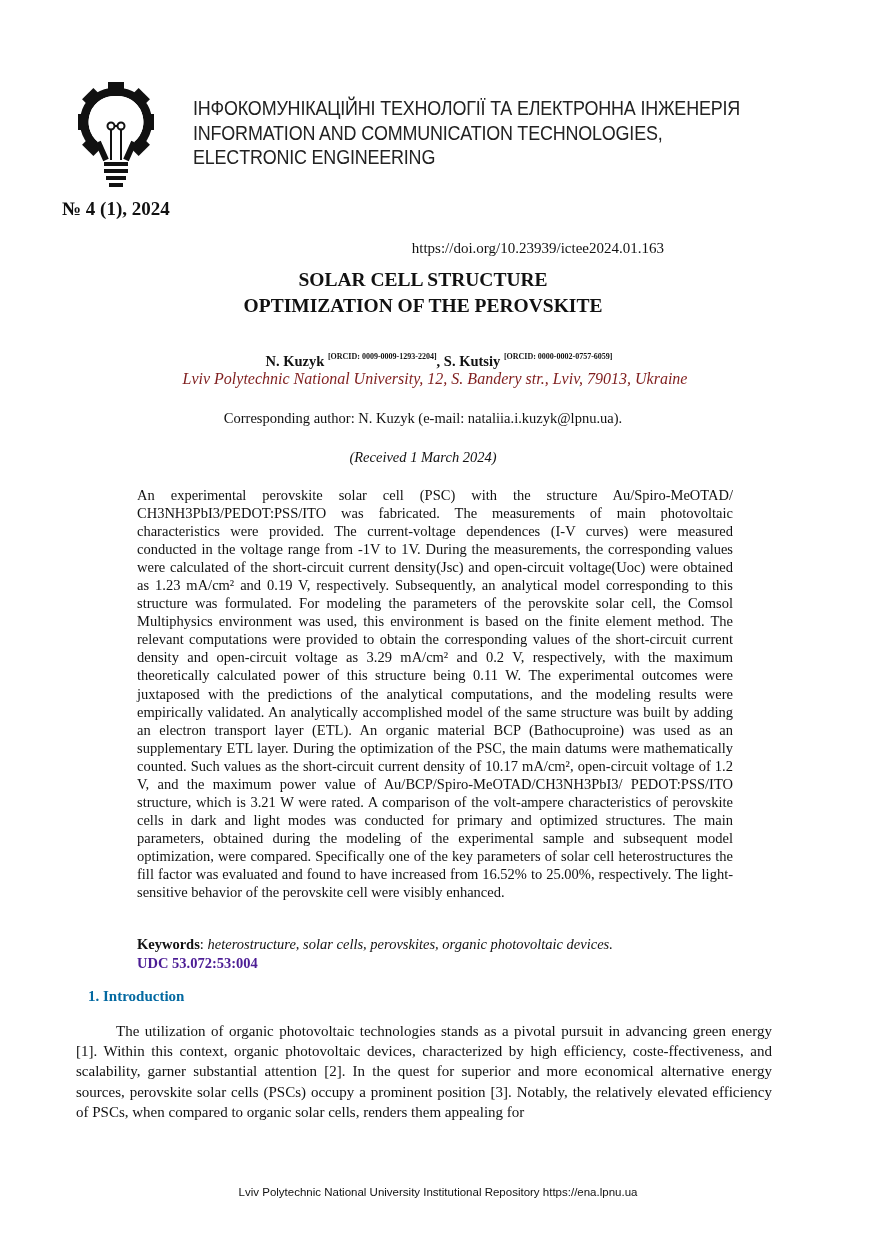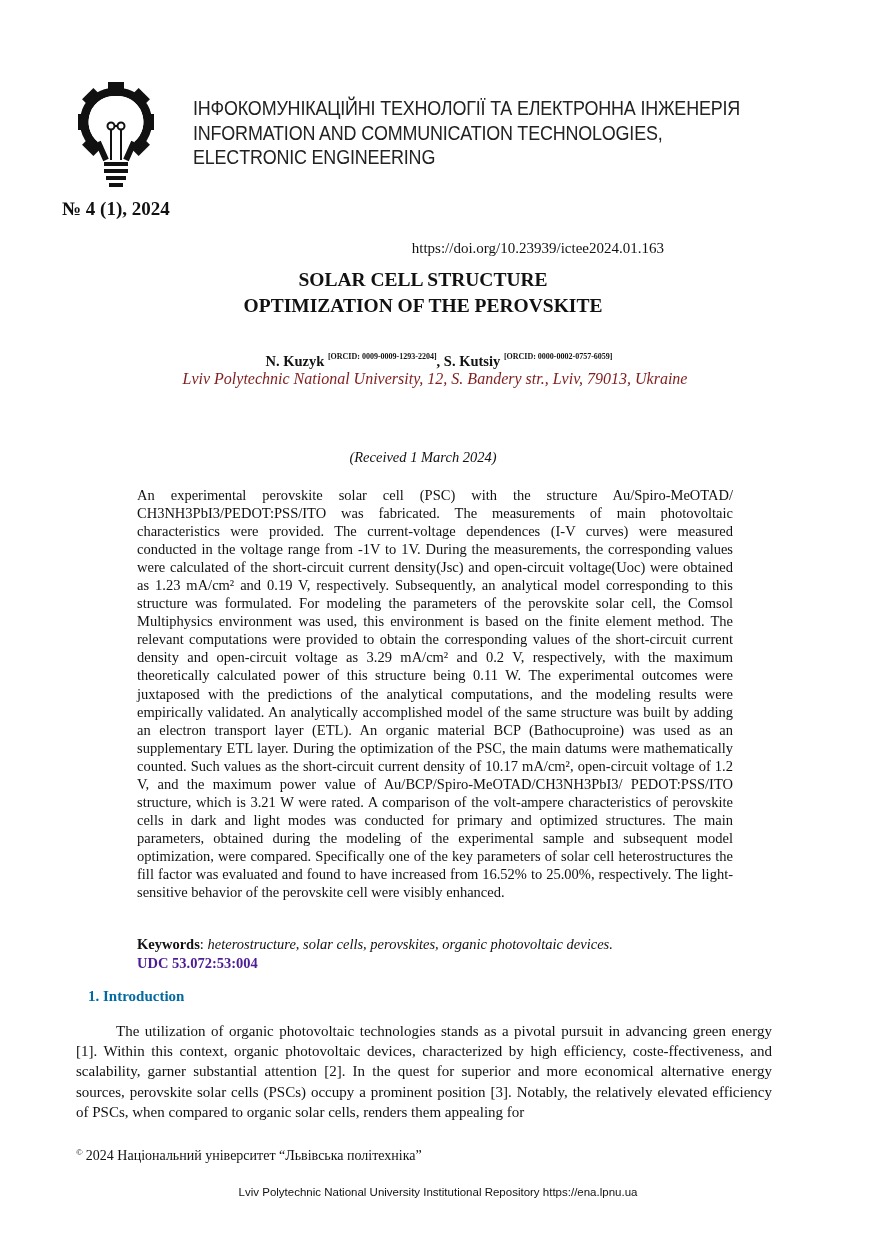--- a/index.html
+++ b/index.html
@@ -246,34 +246,32 @@
   </div>
 
   <div class="authors">
     <span>N. Kuzyk</span>
     <sup>[ORCID: 0009-0009-1293-2204]</sup><span>, </span><span>S. Kutsiy</span>
     <sup>[ORCID: 0000-0002-0757-6059]</sup>
   </div>
 
   <div class="affiliation">Lviv Polytechnic National University, 12, S. Bandery str., Lviv, 79013, Ukraine</div>
 
+  <div class="corresponding">Corresponding author: N. Kuzyk (e-mail: nataliia.i.kuzyk@lpnu.ua).</div>
 
   <div class="received">(Received 1 March 2024)</div>
 
   <p class="abstract">An experimental perovskite solar cell (PSC) with the structure Au/Spiro-MeOTAD/ CH3NH3PbI3/PEDOT:PSS/ITO was fabricated. The measurements of main photovoltaic characteristics were provided. The current-voltage dependences (I-V curves) were measured conducted in the voltage range from -1V to 1V. During the measurements, the corresponding values were calculated of the short-circuit current density(Jsc) and open-circuit voltage(Uoc) were obtained as 1.23 mA/cm² and 0.19 V, respectively. Subsequently, an analytical model corresponding to this structure was formulated. For modeling the parameters of the perovskite solar cell, the Comsol Multiphysics environment was used, this environment is based on the finite element method. The relevant computations were provided to obtain the corresponding values of the short-circuit current density and open-circuit voltage as 3.29 mA/cm² and 0.2 V, respectively, with the maximum theoretically calculated power of this structure being 0.11 W. The experimental outcomes were juxtaposed with the predictions of the analytical computations, and the modeling results were empirically validated. An analytically accomplished model of the same structure was built by adding an electron transport layer (ETL). An organic material BCP (Bathocuproine) was used as an supplementary ETL layer. During the optimization of the PSC, the main datums were mathematically counted. Such values as the short-circuit current density of 10.17 mA/cm², open-circuit voltage of 1.2 V, and the maximum power value of Au/BCP/Spiro-MeOTAD/CH3NH3PbI3/ PEDOT:PSS/ITO structure, which is 3.21 W were rated. A comparison of the volt-ampere characteristics of perovskite cells in dark and light modes was conducted for primary and optimized structures. The main parameters, obtained during the modeling of the experimental sample and subsequent model optimization, were compared. Specifically one of the key parameters of solar cell heterostructures the fill factor was evaluated and found to have increased from 16.52% to 25.00%, respectively. The light-sensitive behavior of the perovskite cell were visibly enhanced.</p>
 
   <div class="keywords">
     <span class="kw-label">Keywords</span><span>: </span><span class="kw-list">heterostructure, solar cells, perovskites, organic photovoltaic devices.</span>
   </div>
 
   <div class="udc">UDC 53.072:53:004</div>
 
   <div class="section-heading">1. Introduction</div>
 
   <p class="intro">The utilization of organic photovoltaic technologies stands as a pivotal pursuit in advancing green energy [1]. Within this context, organic photovoltaic devices, characterized by high efficiency, coste-ffectiveness, and scalability, garner substantial attention [2]. In the quest for superior and more economical alternative energy sources, perovskite solar cells (PSCs) occupy a prominent position [3]. Notably, the relatively elevated efficiency of PSCs, when compared to organic solar cells, renders them appealing for</p>
 
-  <div class="copyright">
-    <sup>©</sup><span>2024 Національний університет “Львівська політехніка”</span>
-  </div>
 
   <div class="repo-footer">Lviv Polytechnic National University Institutional Repository https://ena.lpnu.ua</div>
 
 </div>
 
 </body></html>

